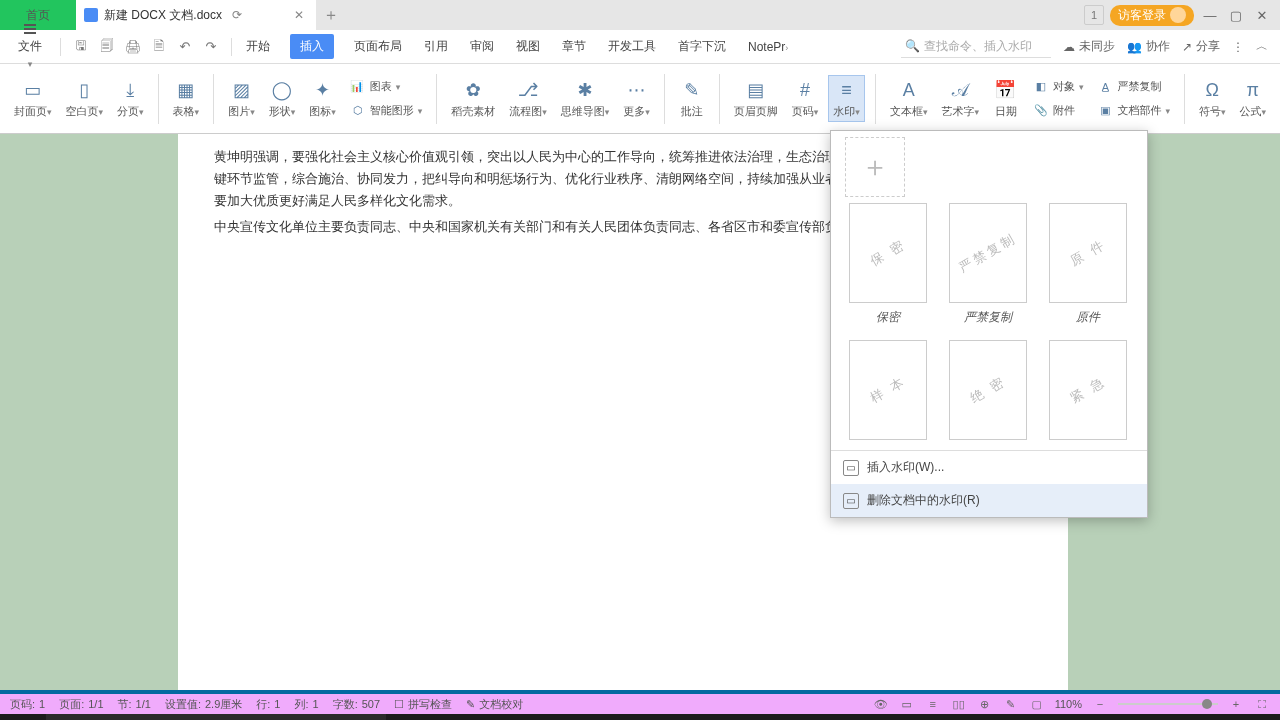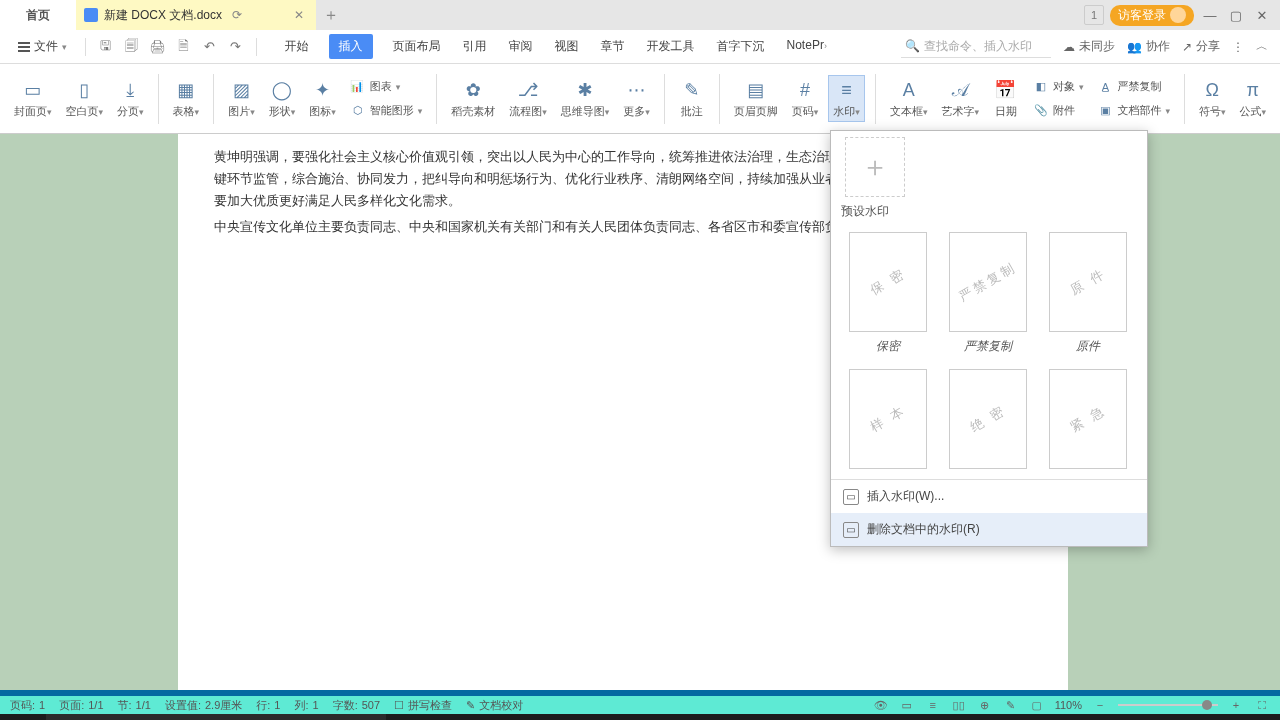--- a/index.html
+++ b/index.html
@@ -1,41 +1,41 @@
 <!DOCTYPE html>
 <html><head>
 <meta charset="utf-8">
 <style>
 * { margin:0; padding:0; box-sizing:border-box; font-family:"Microsoft YaHei","SimSun",sans-serif; }
 body { width:1280px; height:720px; background:#fff; overflow:hidden; font-size:12px; }
 
 
 .titlebar { height:30px; background:#e6e6e6; display:flex; align-items:center; }
-.home-tab { width:76px; height:30px; background:#ffffff; display:flex; align-items:center; justify-content:center; color:#555;font-weight:bold; }
-.doc-tab { height:30px; background:#fef9c3; display:flex; align-items:center; padding:0 8px; gap:6px; min-width:240px; }
+.home-tab { width:76px; height:30px; background:#22c55e; display:flex; align-items:center; justify-content:center; color:#555; }
+.doc-tab { height:30px; background:#ffffff; display:flex; align-items:center; padding:0 8px; gap:6px; min-width:240px; }
 .doc-tab .doc-icon { width:14px; height:14px; background:#4a8cf5; display:inline-block; border-radius:2px; }
 .doc-tab .name { color:#333; }
 .doc-tab .close { margin-left:auto; color:#888; padding:0 4px; }
 .doc-tab .restore { color:#888; padding:0 4px; }
 .new-tab { width:30px; display:flex; align-items:center; justify-content:center; color:#888; font-size:16px; }
 .titlebar-right { margin-left:auto; display:flex; align-items:center; gap:6px; padding-right:8px; }
 .util-icon { width:20px; height:20px; display:flex; align-items:center; justify-content:center; color:#777; border:1px solid #ccc; border-radius:2px; font-size:11px; }
 .login-btn { background:#f5a623; color:#fff; padding:2px 8px; border-radius:10px; display:flex; align-items:center; gap:4px; }
 .login-btn .avatar { width:16px; height:16px; background:#ffd699; border-radius:50%; }
 .win-btn { width:20px; height:20px; display:flex; align-items:center; justify-content:center; color:#666; font-size:13px; }
 
 
 .menubar { height:34px; border-bottom:1px solid #ddd; display:flex; align-items:center; padding:0 12px; gap:8px; }
-.file-menu { display:flex; align-items:center; color:#444; gap:4px; padding:4px 6px; }
+.file-menu { display:flex; align-items:center; color:#444; gap:4px; padding:4px 6px;flex-direction:column; }
 .burger { display:inline-flex; flex-direction:column; gap:2px; }
 .burger span { width:12px; height:2px; background:#555; }
 .vsep { width:1px; height:18px; background:#ddd; margin:0 4px; }
 .qat { display:flex; align-items:center; gap:10px; color:#777; }
 .qat-icon { width:16px; height:16px; display:flex; align-items:center; justify-content:center; font-size:13px; }
-.tabs { display:flex; align-items:flex-start; gap:18px; margin-left:14px; }
+.tabs { display:flex; align-items:center; gap:18px; }
 .tab { color:#444; padding:4px 2px; }
 .tab.active { background:#4a8cf5; color:#fff; padding:4px 10px; border-radius:2px; }
 .menubar-right { margin-left:auto; display:flex; align-items:center; gap:12px; color:#666; }
 .search-box { display:flex; align-items:center; gap:4px; color:#aaa; border-bottom:1px solid #ddd; padding:2px 4px; width:150px; }
 .link-item { display:flex; align-items:center; gap:4px; }
 .caret { font-size:9px; color:#888; }
 
 
 .ribbon { height:70px; border-bottom:1px solid #ccc; display:flex; align-items:center; padding:0 10px; gap:6px; overflow:hidden; }
 .r-item { display:flex; flex-direction:column; align-items:center; gap:2px; color:#555; min-width:34px; padding:2px 4px; }
@@ -65,21 +65,21 @@
 .wm-cell { width:86px; display:flex; flex-direction:column; align-items:center; gap:6px; }
 .wm-thumb { width:78px; height:100px; border:1px solid #ccc; display:flex; align-items:center; justify-content:center; color:#bbb; font-size:13px; }
 .wm-thumb span { transform:rotate(-30deg); letter-spacing:3px; }
 .wm-cell-label { font-size:12px; color:#555;font-style:italic; }
 .wm-actions { border-top:1px solid #ddd; }
 .wm-action { display:flex; align-items:center; gap:8px; padding:8px 12px; color:#444; }
 .wm-action:hover, .wm-action.hover { background:#e6eef9; }
 .wm-action .aicon { width:16px; height:16px; border:1px solid #888; border-radius:2px; display:flex; align-items:center; justify-content:center; font-size:10px; }
 
 
-.statusbar { height:24px; border-top:6px solid #0369a1; display:flex; align-items:center; padding:0 10px; gap:14px; color:#555; font-size:11px; background:#5eead4; }
+.statusbar { height:24px; border-top:4px solid #0369a1; display:flex; align-items:center; padding:0 10px; gap:14px; color:#555; font-size:11px; background:#f0abfc; }
 .sb-item { display:flex; align-items:center; gap:4px; }
 .sb-right { margin-left:auto; display:flex; align-items:center; gap:10px; }
 .sb-icon { width:16px; height:16px; display:flex; align-items:center; justify-content:center; color:#666; }
 .zoom-track { width:100px; height:2px; background:#ccc; position:relative; }
 .zoom-thumb { position:absolute; top:-4px; left:84px; width:10px; height:10px; background:#888; border-radius:50%; }
 
 
 .taskbar { height:40px; background:#1c1c1c; display:flex; align-items:center; color:#fff; }
 .start { width:46px; height:40px; display:flex; align-items:center; justify-content:center; }
 .tb-search { flex:0 0 340px; height:40px; background:#2b2b2b; display:flex; align-items:center; gap:8px; padding:0 12px; color:#ccc; }
@@ -354,21 +354,20 @@
       </div>
     <div class="paper">
       <p>黄坤明强调，要强化社会主义核心价值观引领，突出以人民为中心的工作导向，统筹推进依法治理，生态治理。要精准有效强化重点部位和关键环节监管，综合施治、协同发力，把纠导向和明惩场行为、优化行业秩序、清朗网络空间，持续加强从业者教育引导，涵育良好文艺生态。要加大优质更好满足人民多样化文化需求。</p>
       <p>中央宣传文化单位主要负责同志、中央和国家机关有关部门和有关人民团体负责同志、各省区市和委宣传部负责同志等参加会议。</p>
     </div>
   </div>
 </div>
 
 <div class="wm-panel">
   <div class="wm-add">＋</div>
-  <div class="wm-section-title">预设水印</div>
   <div class="wm-grid">
     <div class="wm-cell">
         <div class="wm-thumb">
           <span>保 密</span>
         </div>
         <div class="wm-cell-label">保密</div>
       </div>
     <div class="wm-cell">
         <div class="wm-thumb">
           <span>严禁复制</span>

